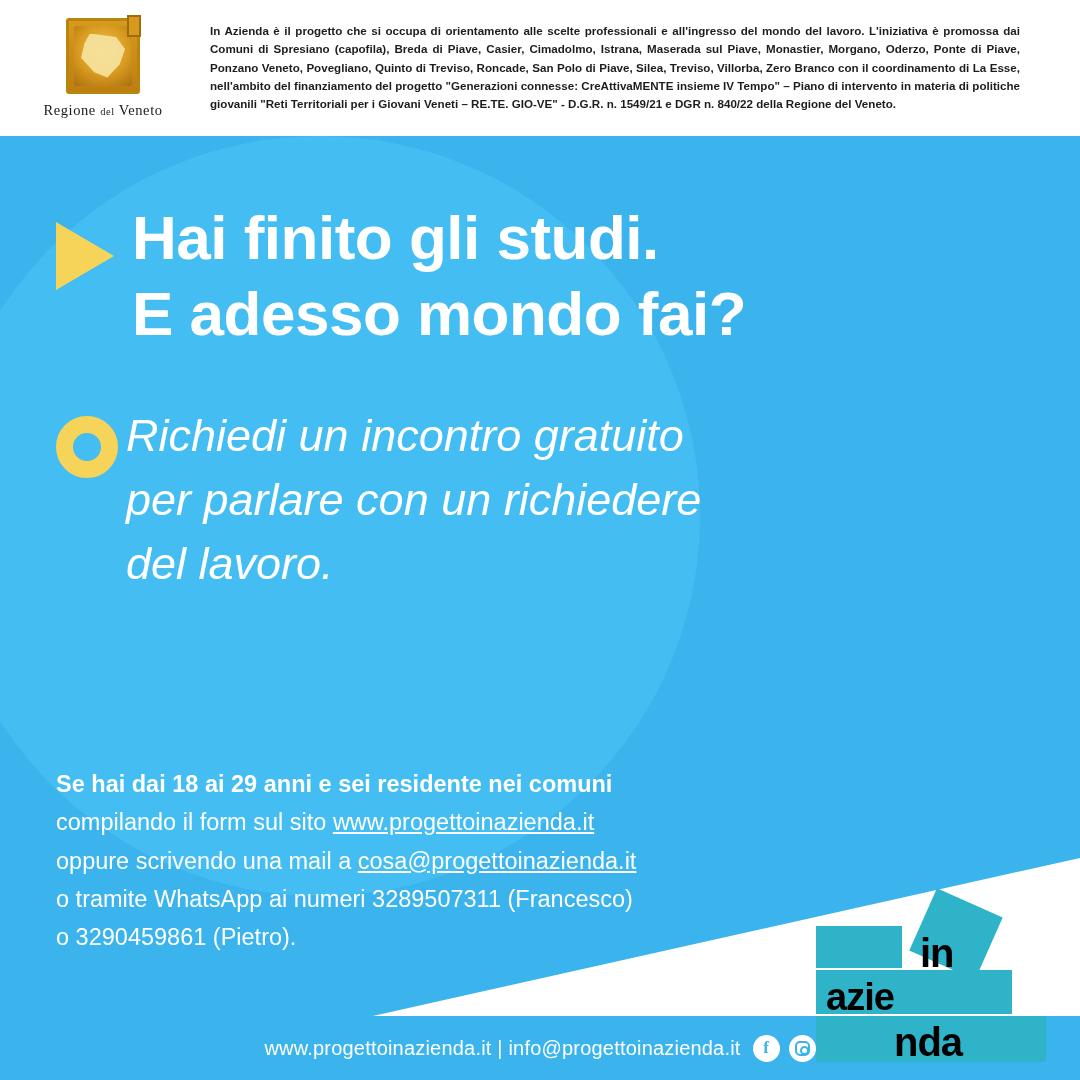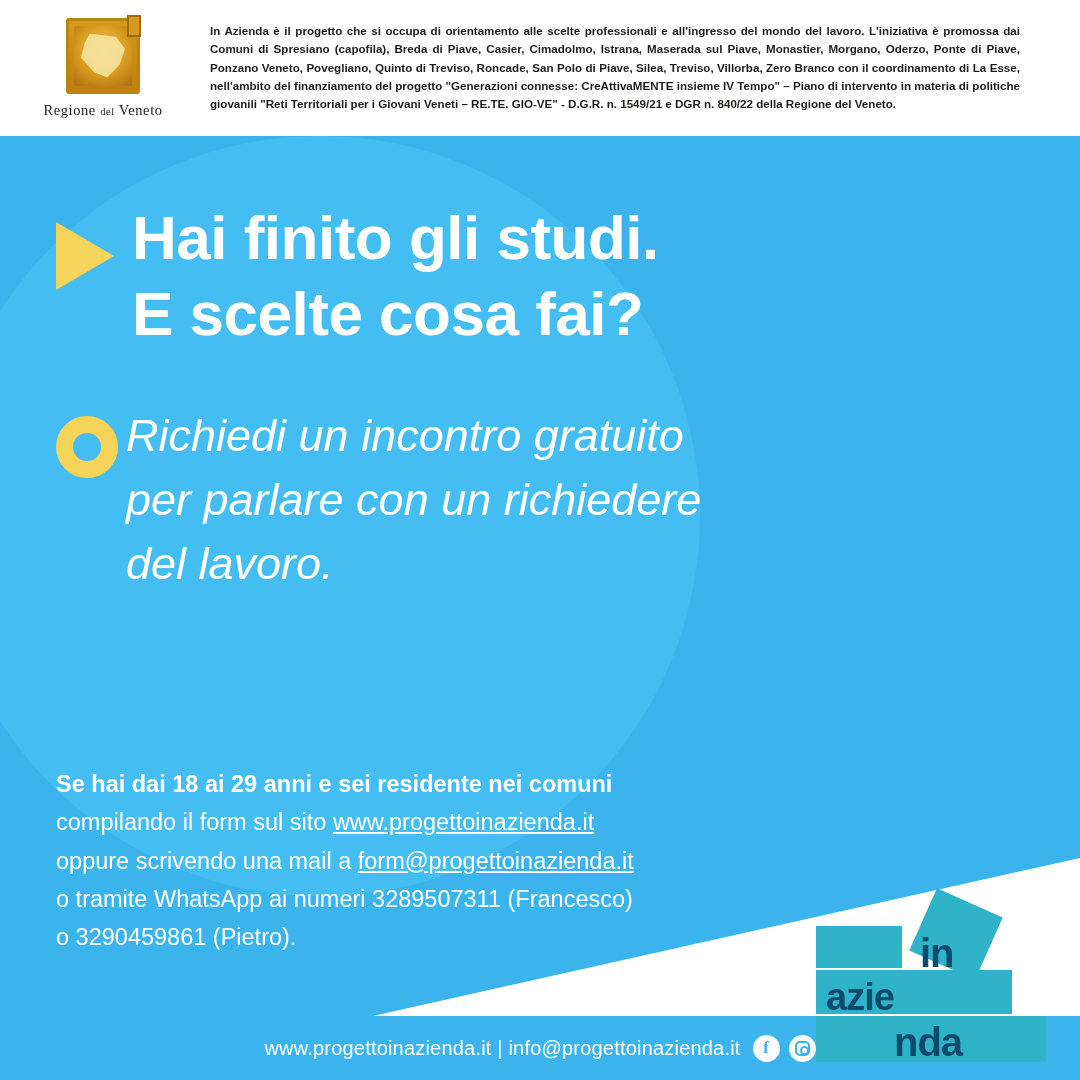--- a/index.html
+++ b/index.html
@@ -158,21 +158,21 @@
   }
   .sicon.ig .sq:after{
     content:"";position:absolute;left:3.2px;top:3.2px;
     width:5px;height:5px;border:2px solid #3bb4ee;border-radius:50%;
   }
 
   
   .brand{
     position:absolute; right:34px; bottom:14px;
     width:230px; height:160px;
-    color:#0c4a6e;
+    color:#000000;
     font-weight:bold;
   }
   .brand .slab{
     position:absolute;
     background:#2fb3c9;
   }
   .brand .s1{ left:0; top:20px; width:86px; height:42px; }
   .brand .s2{ left:104px; top:-6px; width:72px; height:68px; transform:rotate(24deg); }
   .brand .s3{ left:0; top:64px; width:196px; height:44px; }
   .brand .s4{ left:0; top:110px; width:230px; height:46px; }
@@ -202,40 +202,40 @@
       <span>Veneto</span>
     </div>
   </div>
   <div class="header-paragraph">In Azienda è il progetto che si occupa di orientamento alle scelte professionali e all'ingresso del mondo del lavoro. L'iniziativa è promossa dai Comuni di Spresiano (capofila), Breda di Piave, Casier, Cimadolmo, Istrana, Maserada sul Piave, Monastier, Morgano, Oderzo, Ponte di Piave, Ponzano Veneto, Povegliano, Quinto di Treviso, Roncade, San Polo di Piave, Silea, Treviso, Villorba, Zero Branco con il coordinamento di La Esse, nell'ambito del finanziamento del progetto "Generazioni connesse: CreAttivaMENTE insieme IV Tempo" – Piano di intervento in materia di politiche giovanili "Reti Territoriali per i Giovani Veneti – RE.TE. GIO-VE" - D.G.R. n. 1549/21 e DGR n. 840/22 della Regione del Veneto.</div>
 </div>
 
 <div class="headline-wrap">
   <div class="triangle"></div>
   <div class="headline">
     <div>Hai finito gli studi.</div>
-    <div>E scelte cosa fai?</div>
+    <div>E adesso mondo fai?</div>
   </div>
 </div>
 
 <div class="sub-wrap">
   <div class="ring"></div>
   <div class="subhead">
     <div>Richiedi un incontro gratuito</div>
     <div>per parlare con un richiedere</div>
     <div>del lavoro.</div>
   </div>
 </div>
 
 <div class="body-text">
   <span class="bold">Se hai dai 18 ai 29 anni e sei residente nei comuni</span>
   <span class="ln">
     <span>compilando il form sul sito </span><span class="ul">www.progettoinazienda.it</span>
   </span>
   <span class="ln">
-    <span>oppure scrivendo una mail a </span><span class="ul">form@progettoinazienda.it</span>
+    <span>oppure scrivendo una mail a </span><span class="ul">cosa@progettoinazienda.it</span>
   </span>
   <span class="ln">o tramite WhatsApp ai numeri 3289507311 (Francesco)</span>
   <span class="ln">o 3290459861 (Pietro).</span>
 </div>
 
 <div class="footer">
   <div class="footer-text">www.progettoinazienda.it | info@progettoinazienda.it</div>
   <div class="social">
     <div class="sicon">f</div>
     <div class="sicon ig">

